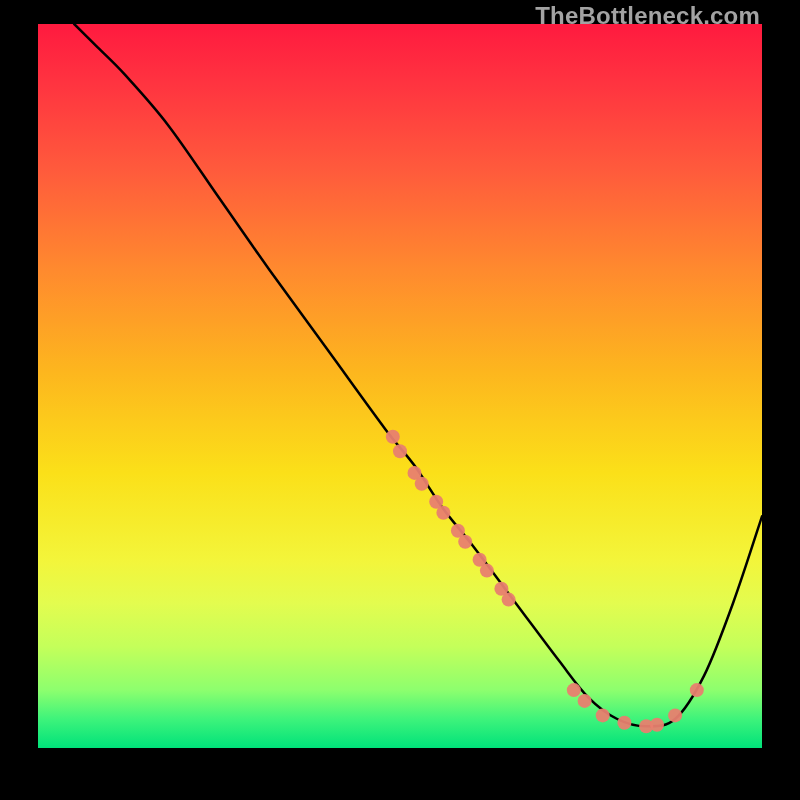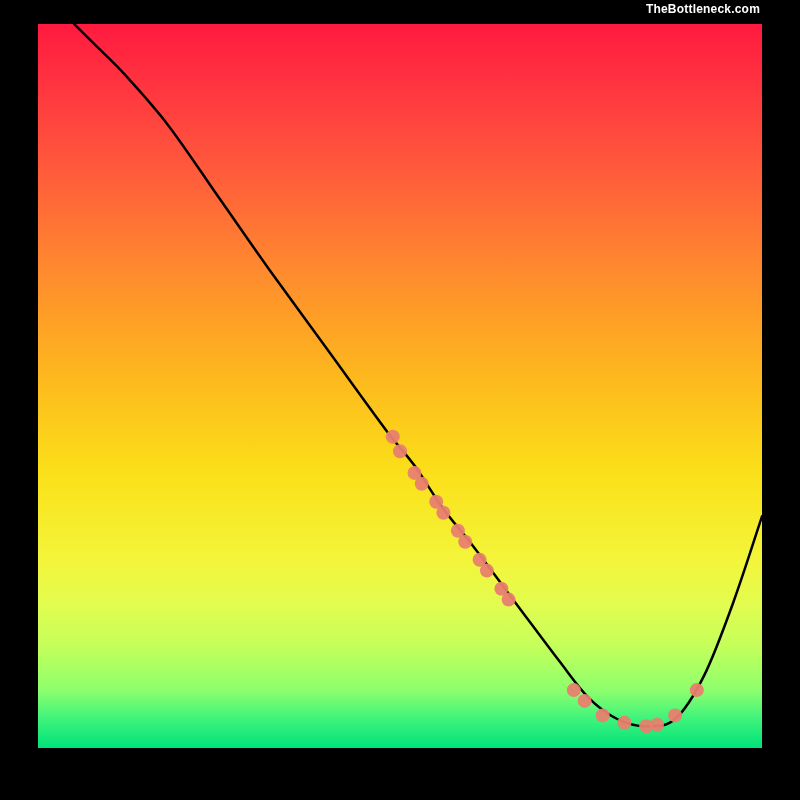--- a/index.html
+++ b/index.html
@@ -35,23 +35,23 @@
       #8dff6e 92%,
       #3ef37b 96%,
       #00e27a 100%
     );
   }
   .watermark {
     position: absolute;
     top: 2px;
     right: 40px;
     font-family: Arial, Helvetica, sans-serif;
-    font-size: 12px;
+    font-size: 24px;
     font-weight: 600;
-    color: #ffffff;
+    color: #a3a3a3;
     letter-spacing: 0.2px;
   }
   svg.curve {
     position: absolute;
     inset: 0;
   }
 </style>
 </head>
 <body>
 

